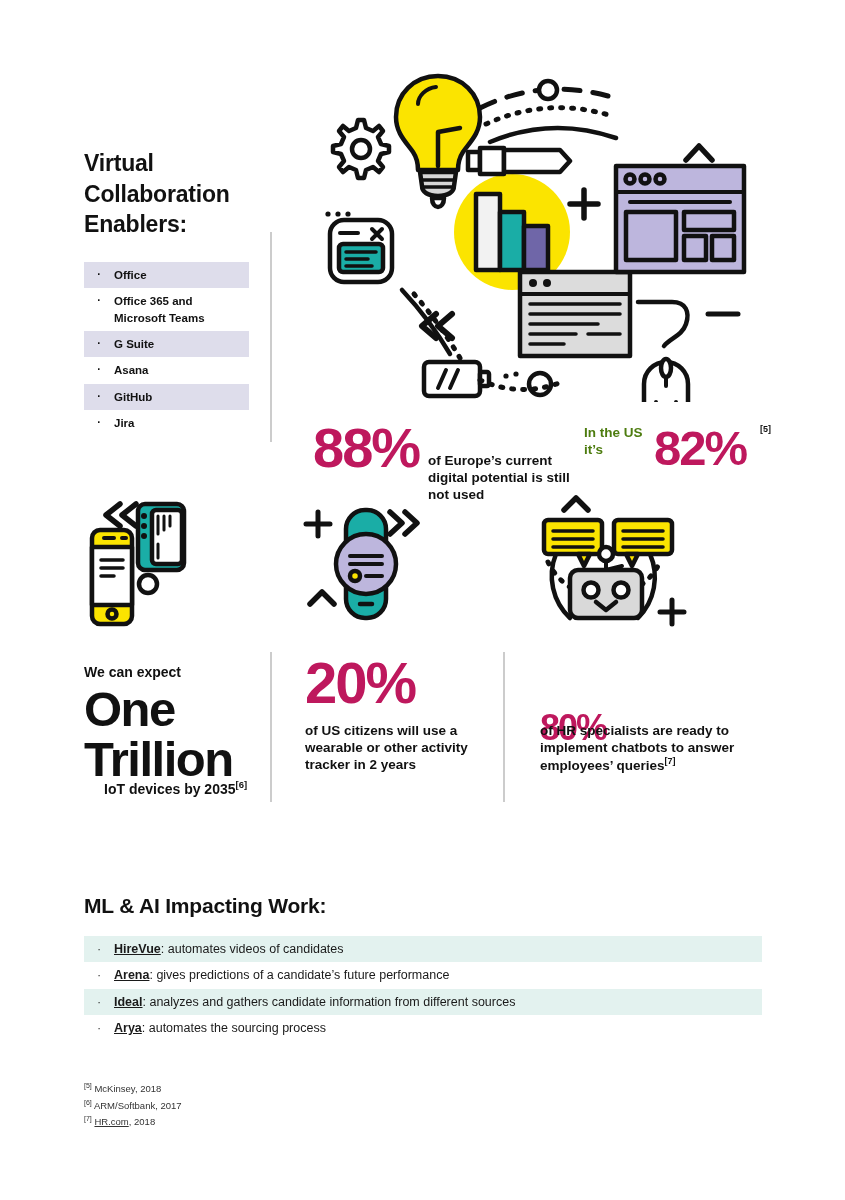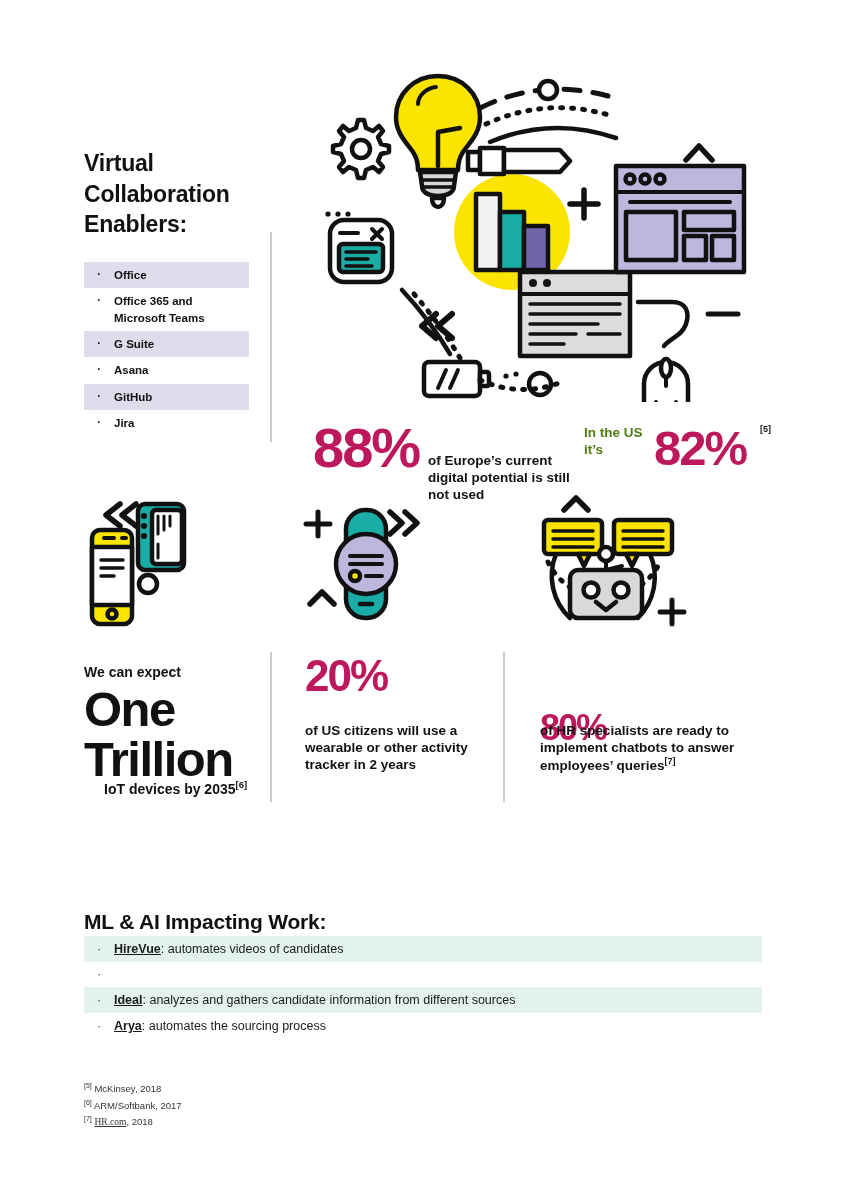--- a/index.html
+++ b/index.html
@@ -47,43 +47,43 @@
     font-weight:bold;line-height:1.26;color:#4d7c0f;}
   #stat-82-num{position:absolute;left:654px;top:424px;font-size:49px;text-align:right;}
   #stat-82-sup{position:absolute;left:760px;top:424px;font-size:9px;font-weight:bold;color:#111;}
 
   #trillion-pre{position:absolute;left:84px;top:664px;font-size:14px;font-weight:bold;color:#111;text-align:center;}
   #trillion-big{position:absolute;left:84px;top:685px;width:190px;font-size:49px;
     font-weight:bold;line-height:1.02;letter-spacing:-1.5px;color:#111;}
   #trillion-post{position:absolute;left:84px;top:779px;font-size:14px;font-weight:bold;color:#111;padding-left:20px;}
   #trillion-post .sup{font-size:9.5px;}
 
-  #stat-20-num{position:absolute;left:305px;top:654px;font-size:44px;}
+  #stat-20-num{position:absolute;left:305px;top:654px;font-size:58px;}
   #stat-20-copy{position:absolute;left:305px;top:722px;width:180px;}
   #stat-80-num{position:absolute;left:540px;top:666px;font-size:36px;margin-top:44px;}
   #stat-80-copy{position:absolute;left:540px;top:722px;width:200px;}
   #stat-80-copy .sup{font-size:9px;}
 
   
   #ml-title{position:absolute;left:84px;top:894px;font-size:21px;font-weight:bold;
-    letter-spacing:-0.2px;color:#111;margin-top:16px;}
+    letter-spacing:-0.2px;color:#111;}
   #ml-list{position:absolute;left:84px;top:936px;width:678px;
     list-style:none;margin:0;padding:0;}
   #ml-list li{
     display:flex;align-items:baseline;font-size:12.5px;line-height:1.3;
     padding:5px 4px 5px 0;color:#1a1a1a;
   }
   #ml-list li .bullet{width:30px;flex:0 0 30px;text-align:center;font-size:11px;}
   #ml-list li .name{font-weight:bold;text-decoration:underline;}
   .hl-mint{background:#e3f2ef;}
 
   
   #footnotes{position:absolute;left:84px;top:1080px;font-size:9.5px;line-height:1.62;color:#333;}
   #footnotes .fn-mark{font-size:7px;vertical-align:super;}
-  #footnotes .u{text-decoration:underline;font-family:Liberation Serif, serif;}
+  #footnotes .u{text-decoration:underline;}
 
   
   .illo{position:absolute;}
   #illo-hero{left:290px;top:62px;width:500px;height:340px;}
   #illo-devices{left:84px;top:494px;width:190px;height:150px;}
   #illo-watch{left:300px;top:494px;width:150px;height:150px;}
   #illo-bot{left:530px;top:492px;width:175px;height:155px;}
 </style>
 </head>
 <body>
@@ -353,20 +353,21 @@
 
   <div id="ml-title">ML &amp; AI Impacting Work:</div>
 
   <ul id="ml-list">
     <li class="hl-mint">
       <span class="bullet">·</span>
       <span><span class="name">HireVue</span><span>: automates videos of candidates</span></span>
     </li>
     <li>
       <span class="bullet">·</span>
+      <span><span class="name">Arena</span><span>: gives predictions of a candidate’s future performance</span></span>
     </li>
     <li class="hl-mint">
       <span class="bullet">·</span>
       <span><span class="name">Ideal</span><span>: analyzes and gathers candidate information from different sources</span></span>
     </li>
     <li>
       <span class="bullet">·</span>
       <span><span class="name">Arya</span><span>: automates the sourcing process</span></span>
     </li>
   </ul>

